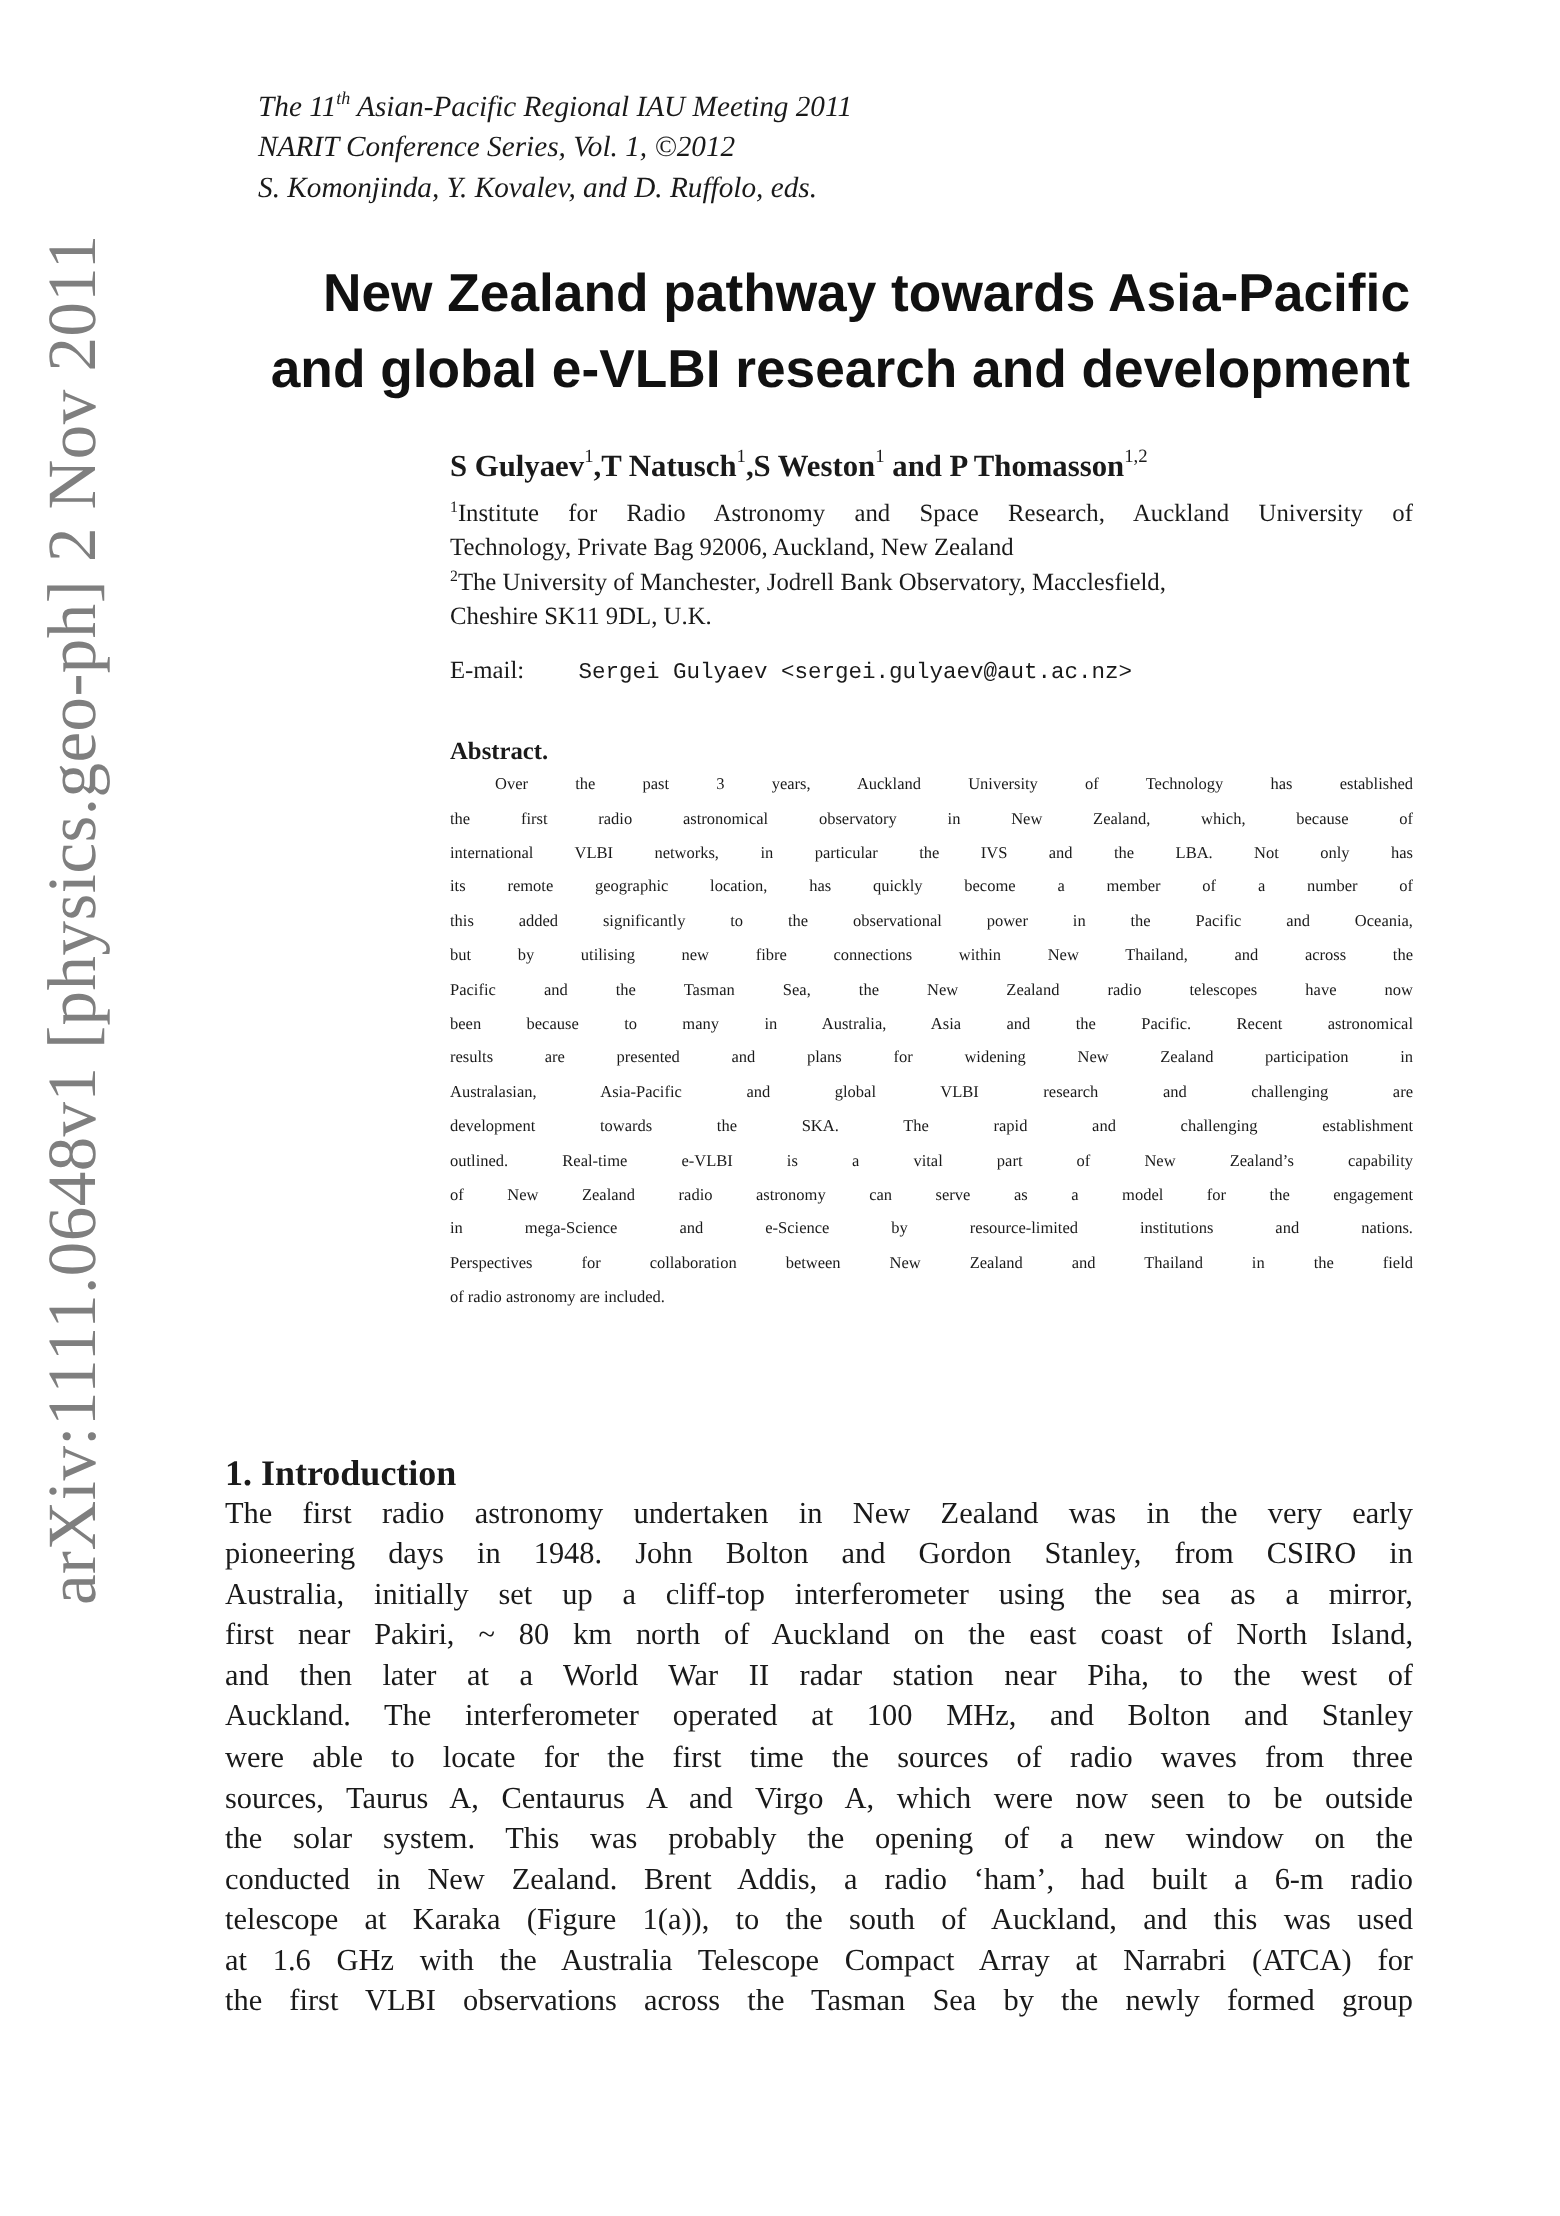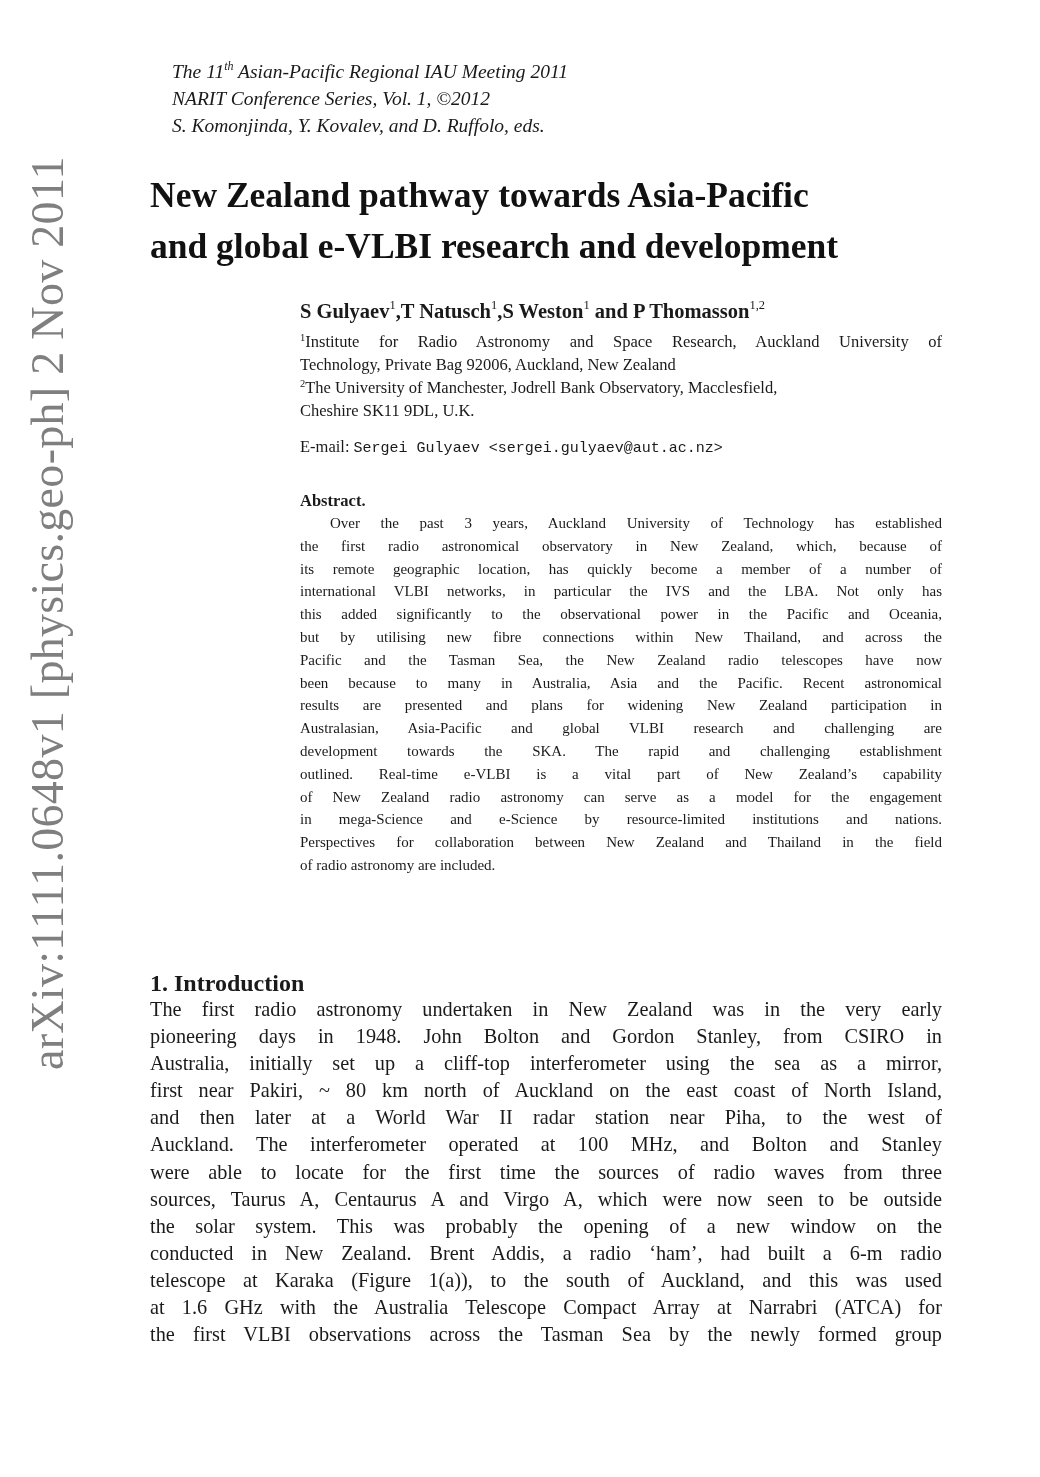--- a/index.html
+++ b/index.html
@@ -25,25 +25,25 @@
     font-family: "Liberation Serif", serif;
     font-style: italic;
     font-size: 19.5px;
     line-height: 27px;
     color: #1a1a1a;
   }
   .header-note sup { font-size: 12px; vertical-align: 8px; line-height: 0; }
 
   .title {
     position: absolute; left: 150px; top: 170px; width: 790px;
-    font-family: Liberation Serif, serif;
+    font-family: Liberation Sans, sans-serif;
     font-weight: bold;
     font-size: 35.5px;
     line-height: 51px;
-    text-align: left;
+    text-align: right;
     color: #111;
   }
   .title div { white-space: nowrap; }
 
   .authors {
     position: absolute; left: 300px; top: 297px;
     font-family: "Liberation Serif", serif;
     font-weight: bold;
     font-size: 20.5px;
     line-height: 28px;
@@ -59,31 +59,31 @@
   }
   .affil sup { font-size: 10.5px; vertical-align: 6px; line-height: 0; }
   .line { display: block; white-space: nowrap; }
   .just { text-align: justify; text-align-last: justify; white-space: normal; }
 
   .email {
     position: absolute; left: 300px; top: 435px;
     font-family: "Liberation Serif", serif;
     font-size: 16.5px; line-height: 23px; white-space: nowrap;
   }
-  .email .mono { font-family: "Liberation Mono", monospace; font-size: 15px; }
+  .email .mono { font-family: "Liberation Mono", monospace; font-size: 15px; margin-left: 32px; }
 
   .abstract-head {
     position: absolute; left: 300px; top: 489px;
     font-family: "Liberation Serif", serif;
     font-weight: bold; font-size: 16.5px; line-height: 23px;
   }
   .abstract {
     position: absolute; left: 300px; top: 512px; width: 642px;
     font-family: "Liberation Serif", serif;
-    font-size: 15px;
+    font-size: 11px;
     line-height: 22.8px;
   }
   .abstract .indent { padding-left: 30px; }
 
   .section-head {
     position: absolute; left: 150px; top: 970px;
     font-family: "Liberation Serif", serif;
     font-weight: bold; font-size: 24px; line-height: 26px;
   }
   .intro {
@@ -119,22 +119,22 @@
   <span class="line"><sup>2</sup><span>The University of Manchester, Jodrell Bank Observatory, Macclesfield,</span></span>
   <span class="line">Cheshire SK11 9DL, U.K.</span>
 </div>
 
 <div class="email"><span>E-mail: </span><span class="mono">Sergei Gulyaev &lt;sergei.gulyaev@aut.ac.nz&gt;</span></div>
 
 <div class="abstract-head">Abstract.</div>
 <div class="abstract">
   <span class="line just indent">Over the past 3 years, Auckland University of Technology has established</span>
   <span class="line just">the first radio astronomical observatory in New Zealand, which, because of</span>
+  <span class="line just">international VLBI networks, in particular the IVS and the LBA. Not only has</span>
   <span class="line just">its remote geographic location, has quickly become a member of a number of</span>
-  <span class="line just">international VLBI networks, in particular the IVS and the LBA. Not only has</span>
   <span class="line just">this added significantly to the observational power in the Pacific and Oceania,</span>
   <span class="line just">but by utilising new fibre connections within New Thailand, and across the</span>
   <span class="line just">Pacific and the Tasman Sea, the New Zealand radio telescopes have now</span>
   <span class="line just">been because to many in Australia, Asia and the Pacific. Recent astronomical</span>
   <span class="line just">results are presented and plans for widening New Zealand participation in</span>
   <span class="line just">Australasian, Asia-Pacific and global VLBI research and challenging are</span>
   <span class="line just">development towards the SKA. The rapid and challenging establishment</span>
   <span class="line just">outlined.  Real-time e-VLBI is a vital part of New Zealand’s capability</span>
   <span class="line just">of New Zealand radio astronomy can serve as a model for the engagement</span>
   <span class="line just">in mega-Science and e-Science by resource-limited institutions and nations.</span>

